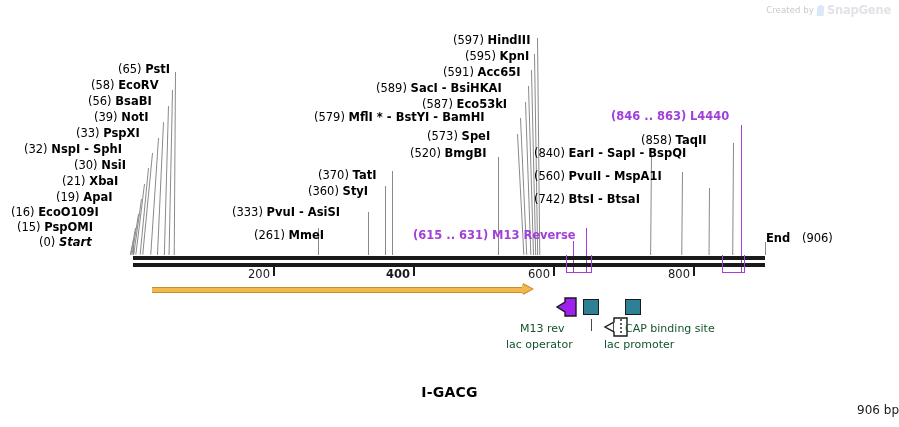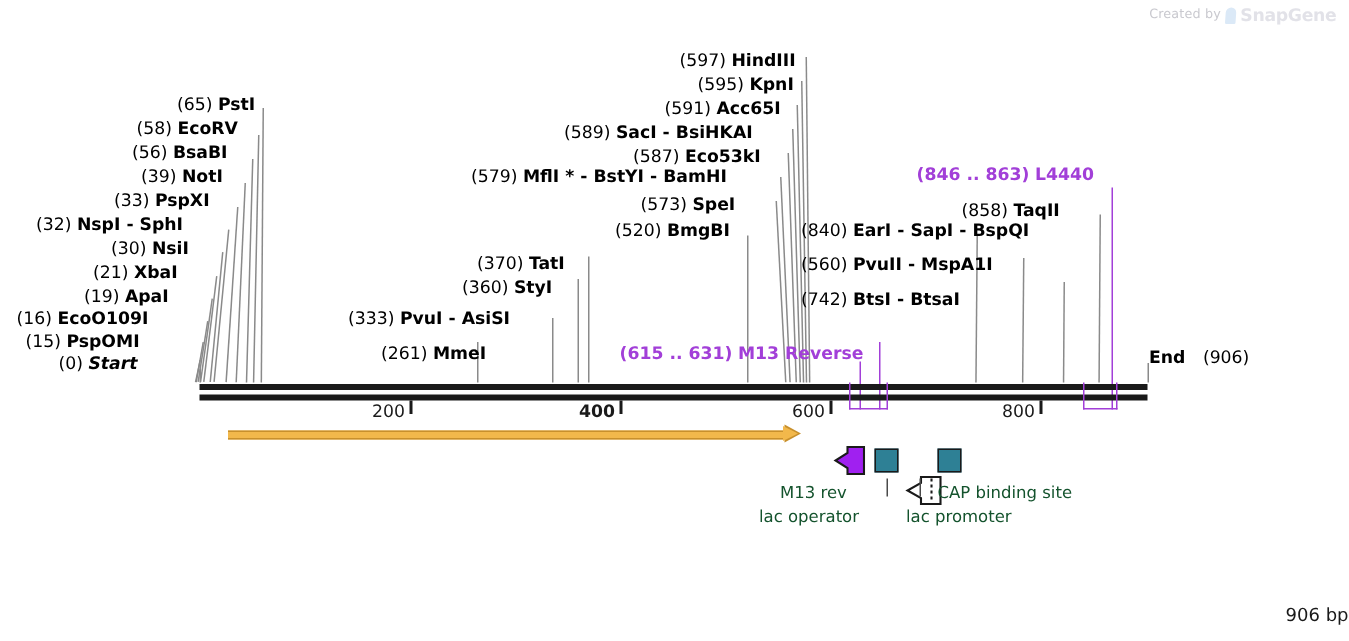--- a/index.html
+++ b/index.html
@@ -292,15 +292,16 @@
   <div class="glyph g-box" style="left:625px;top:299px;width:16px;height:16px;background:#2e8095;"></div>
 
   <div class="fstem" style="left:591px;top:319px;height:12px;"></div>
   <div class="fstem" style="left:613px;top:319px;height:12px;"></div>
 
   <div class="fcap" style="left:520px;top:322px;">M13 rev</div>
   <div class="fcap" style="left:506px;top:338px;">lac operator</div>
   <div class="fcap" style="left:604px;top:338px;">lac promoter</div>
   <div class="fcap" style="left:625px;top:322px;">CAP binding site</div>
 
+  <div class="title" style="top:384px;">I-GACG</div>
   <div class="subtitle" style="top:403px;">906 bp</div>
 
 </div>
 
 </body></html>

